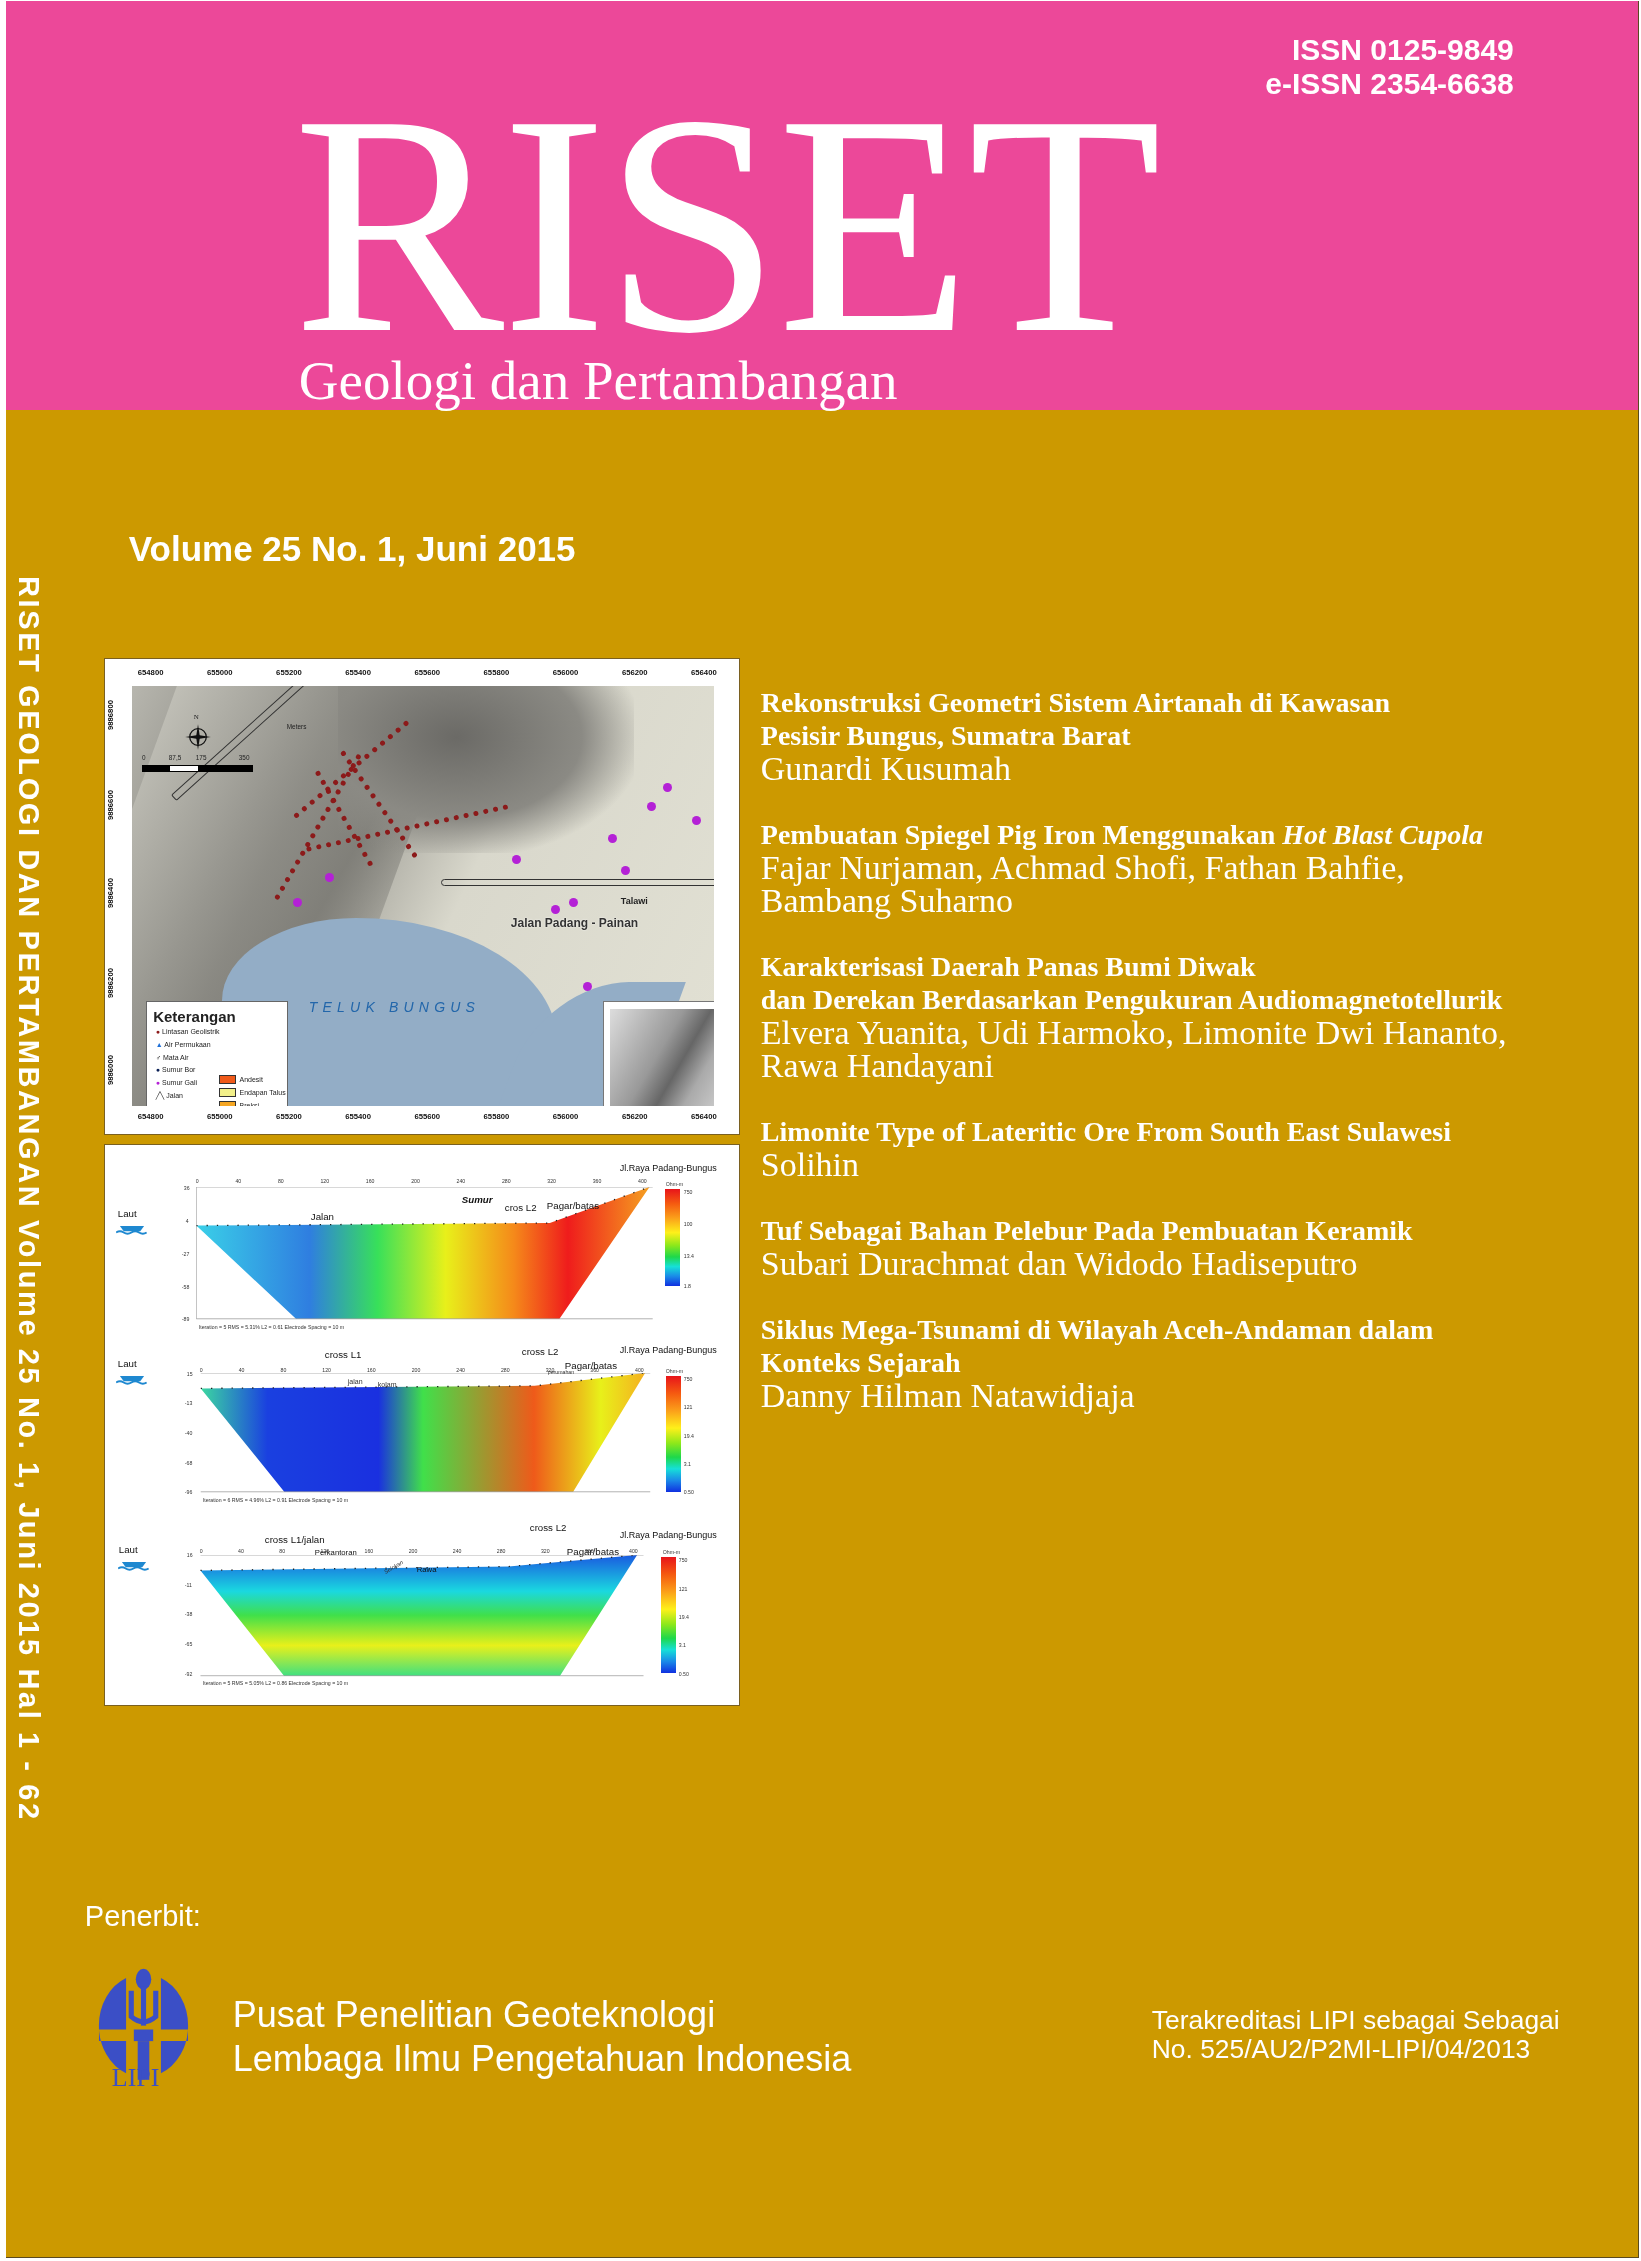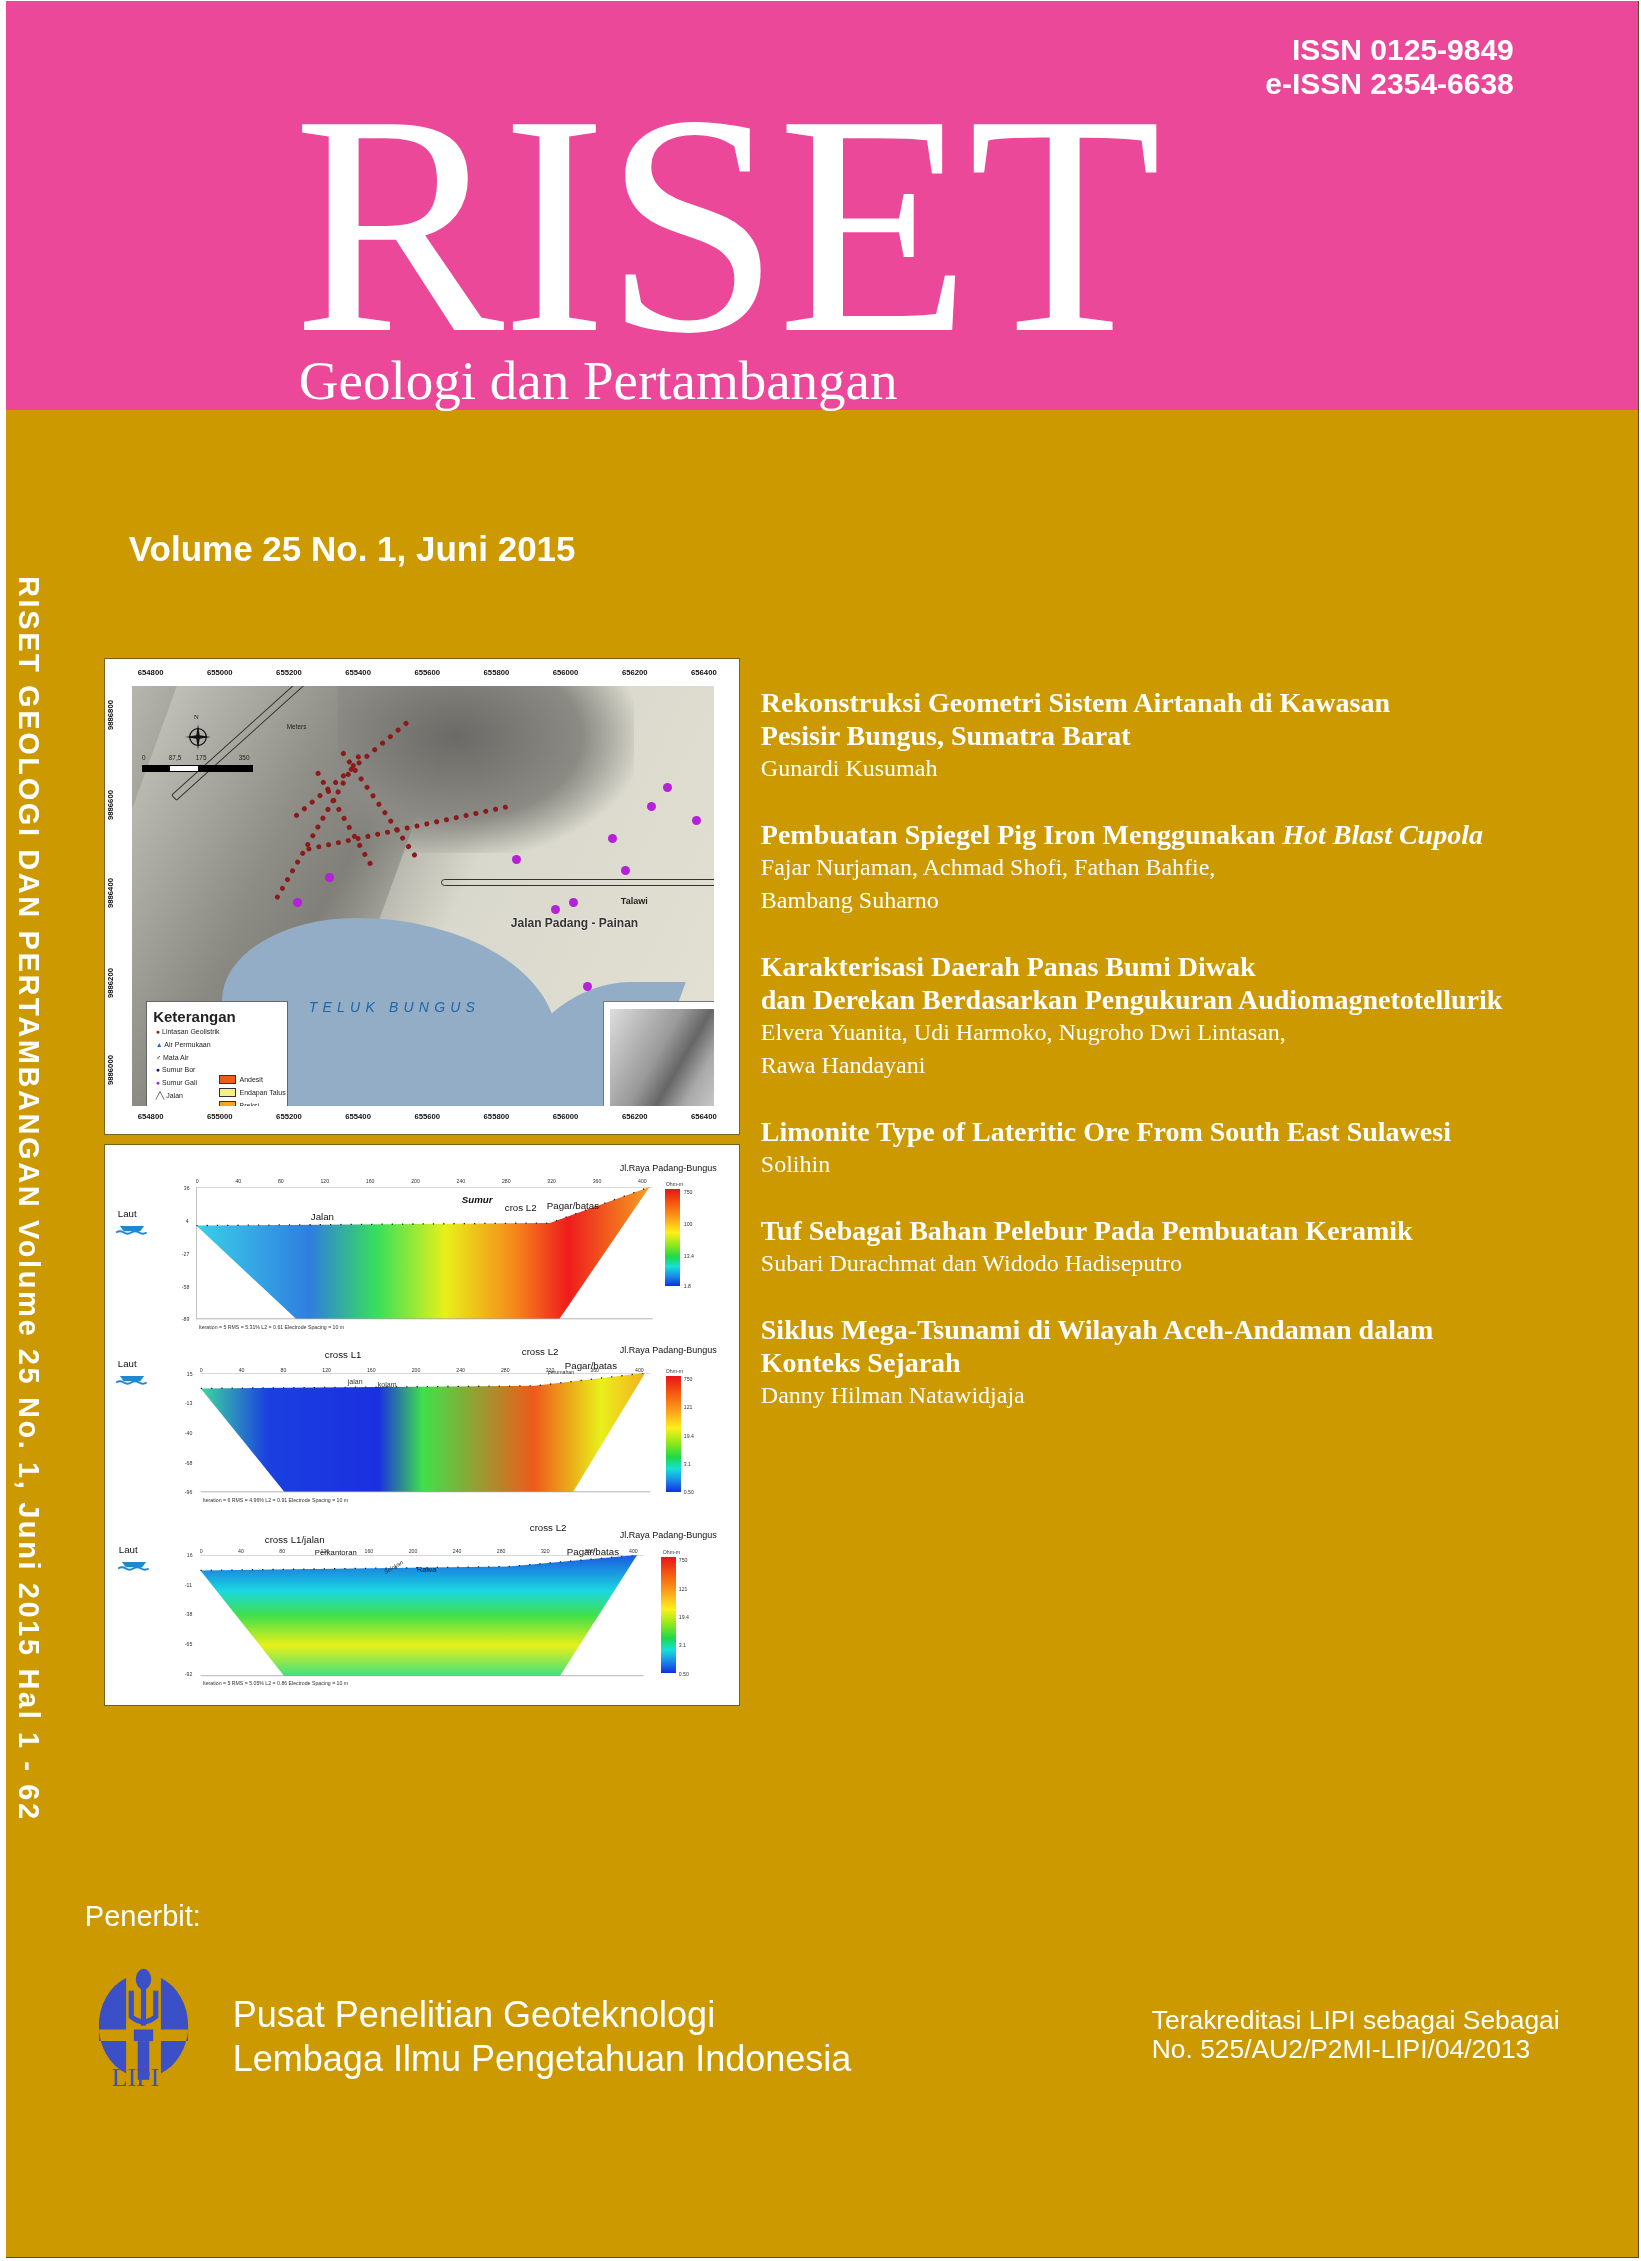--- a/index.html
+++ b/index.html
@@ -40,21 +40,21 @@
   
   .section { position:absolute; left:0; width:634px; }
   .sec-plot { position:absolute; }
   .sec-label { position:absolute; font-family:"Liberation Sans", sans-serif; font-size:9.7px; color:#111; white-space:nowrap; }
   .sec-small { position:absolute; font-family:"Liberation Sans", sans-serif; font-size:5.2px; color:#333; white-space:nowrap; }
   .colorbar { position:absolute; width:15.5px; background:linear-gradient(180deg,#e8141a 0%,#f55a10 15%,#fba01a 30%,#fef01a 45%,#8de81a 58%,#1ed84a 70%,#16e0d8 80%,#1a8ae8 90%,#1030e0 100%); }
   
   #articles { position:absolute; left:755px; top:685px; width:863px; color:#fff; font-family:"Liberation Serif", serif; }
   .article { margin-bottom:33px; }
   .art-title { font-weight:bold; font-size:28px; line-height:33px; }
-  .art-authors { font-size:24px; line-height:33px; }
+  .art-authors { font-size:34px; line-height:33px; }
   .art-title i { font-style:italic; }
   
   #penerbit { position:absolute; left:79px; top:1899px; color:#fff; font-size:29px; font-family:"Liberation Sans", sans-serif; }
   #lipi-logo { position:absolute; left:89px; top:1964px; width:97px; height:129px; }
   #lipi-text { position:absolute; left:106px; top:2062px; color:#3b4fc6; font-family:"Liberation Serif", serif; font-size:26px; }
   #pub-line1 { position:absolute; left:227px; top:1993px; color:#fff; font-size:36px; font-family:"Liberation Sans", sans-serif; }
   #pub-line2 { position:absolute; left:227px; top:2037px; color:#fff; font-size:36px; font-family:"Liberation Sans", sans-serif; }
   #accr1 { position:absolute; left:1146px; top:2004px; color:#fff; font-size:26.4px; font-family:"Liberation Sans", sans-serif; }
   #accr2 { position:absolute; left:1146px; top:2033px; color:#fff; font-size:26.4px; font-family:"Liberation Sans", sans-serif; }
 </style>
@@ -346,21 +346,21 @@
       <div class="art-authors">Gunardi Kusumah</div>
     </div>
     <div class="article">
       <div class="art-title"><span>Pembuatan Spiegel Pig Iron Menggunakan </span><i>Hot Blast Cupola</i></div>
       <div class="art-authors">Fajar Nurjaman, Achmad Shofi, Fathan Bahfie,</div>
       <div class="art-authors">Bambang Suharno</div>
     </div>
     <div class="article">
       <div class="art-title">Karakterisasi Daerah Panas Bumi Diwak</div>
       <div class="art-title">dan Derekan Berdasarkan Pengukuran Audiomagnetotellurik</div>
-      <div class="art-authors">Elvera Yuanita, Udi Harmoko, Nugroho Dwi Lintasan,</div>
+      <div class="art-authors">Elvera Yuanita, Udi Harmoko, Limonite Dwi Hananto,</div>
       <div class="art-authors">Rawa Handayani</div>
     </div>
     <div class="article">
       <div class="art-title">Limonite Type of Lateritic Ore From South East Sulawesi</div>
       <div class="art-authors">Solihin</div>
     </div>
     <div class="article">
       <div class="art-title">Tuf Sebagai Bahan Pelebur Pada Pembuatan Keramik</div>
       <div class="art-authors">Subari Durachmat dan Widodo Hadiseputro</div>
     </div>

